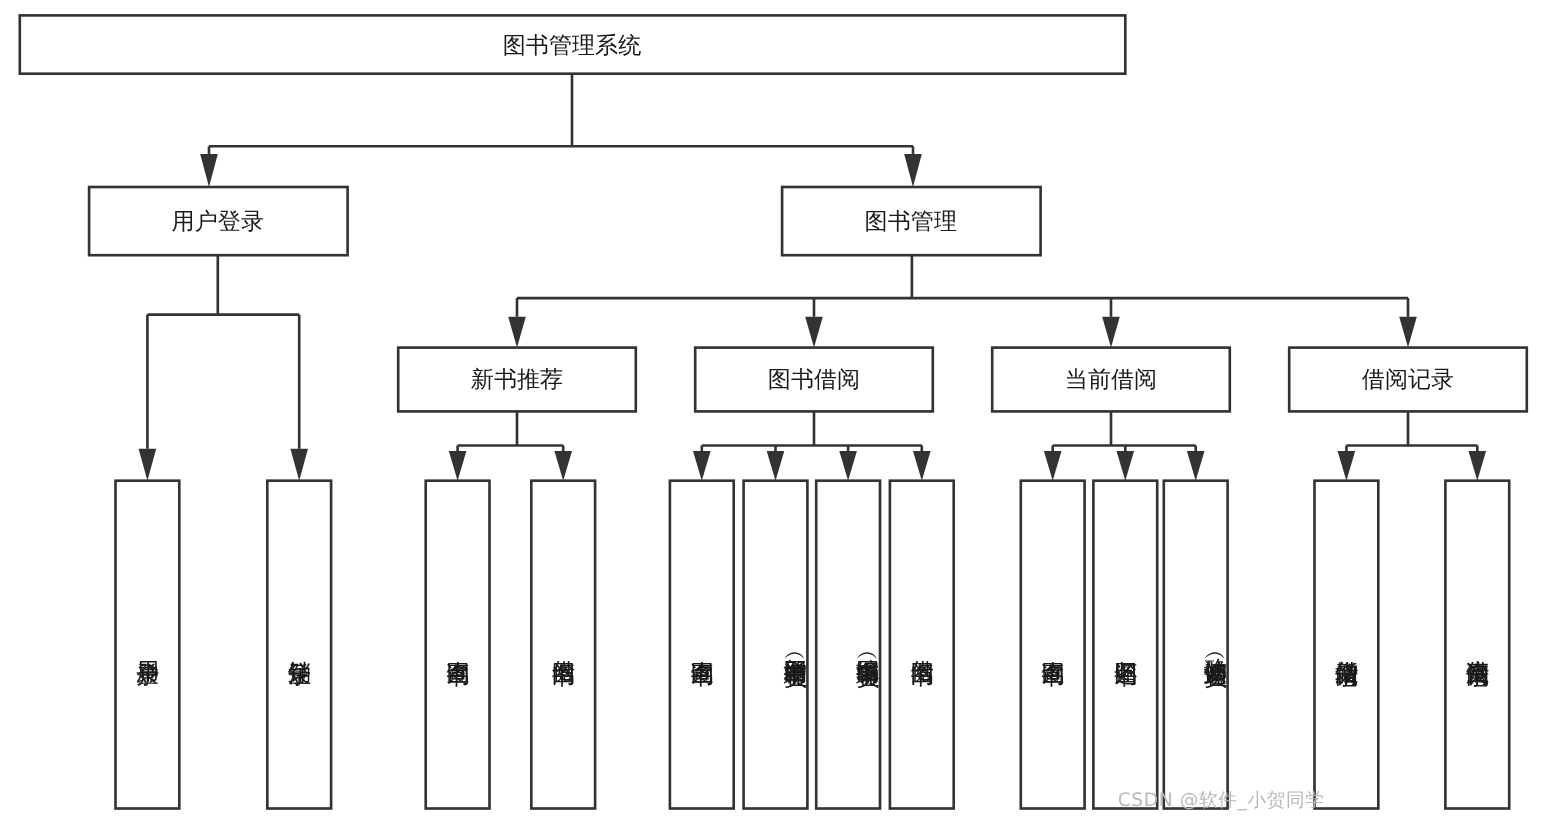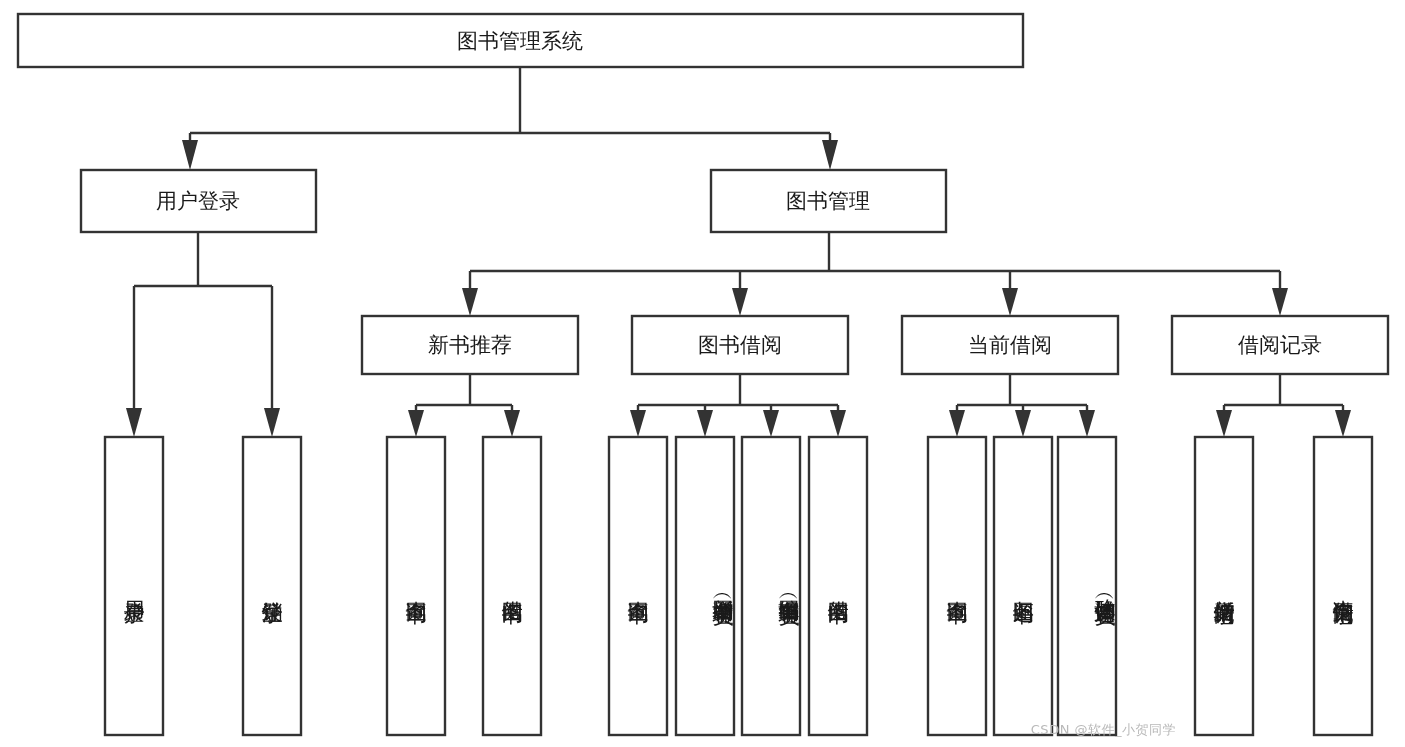--- a/index.html
+++ b/index.html
@@ -11,20 +11,21 @@
     width: 1405px;
     height: 747px;
     font-family: "DejaVu Sans", "Liberation Sans", sans-serif;
     overflow: hidden;
     position: relative;
   }
   #diagram-root {
     position: relative;
     width: 1178px;
     height: 747px;
+    padding-left: 48px;
   }
   svg.flow {
     position: absolute;
     left: 0;
     top: 0;
     width: 1405px;
     height: 747px;
     display: block;
   }
   .node-rect {
@@ -59,24 +60,24 @@
     font-family: "DejaVu Sans", "Liberation Sans", sans-serif;
     font-size: 21px;
     line-height: 1.08;
     color: #1a1a1a;
     letter-spacing: 1px;
     pointer-events: none;
     white-space: nowrap;
   }
   .watermark {
     position: absolute;
-    right: 2px;
+    right: 22px;
     bottom: 8px;
     font-family: "DejaVu Sans", "Liberation Sans", sans-serif;
-    font-size: 13px;
+    font-size: 17px;
     color: #b9b9b9;
     letter-spacing: 0.5px;
     user-select: none;
   }
 </style>
 </head>
 <body>
 
 <div id="diagram-root">
 

